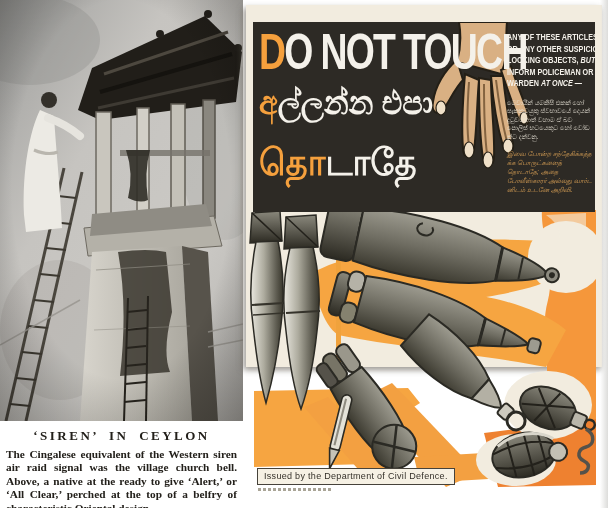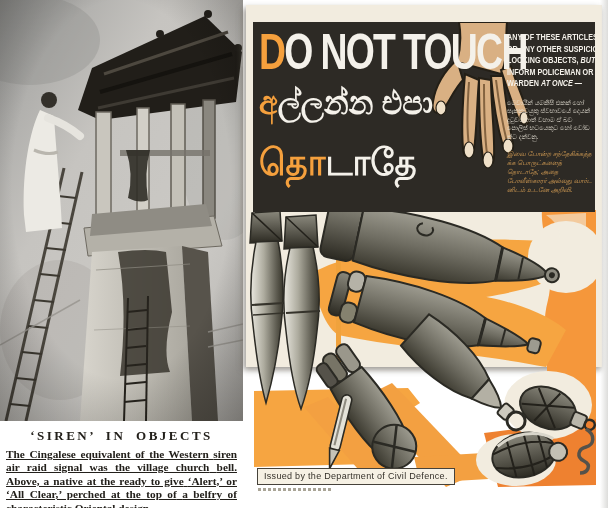--- a/index.html
+++ b/index.html
@@ -9,21 +9,21 @@
   }
   
   .photo-panel{position:absolute;left:0;top:0;width:243px;height:508px;background:#ffffff;}
   .photo-frame{position:absolute;left:0;top:0;width:243px;height:421px;overflow:hidden;}
   .caption{position:absolute;left:0;top:421px;width:243px;height:87px;background:#ffffff;
     color:#23201b;font-family:"Liberation Serif",serif;}
   .caption-title{margin-top:7px;text-align:center;font-weight:bold;font-size:13px;
     letter-spacing:2.5px;word-spacing:5px;white-space:nowrap;}
   .caption-body{width:231px;margin:4px auto 0 auto;font-size:11.3px;line-height:13.4px;
     font-weight:bold;text-align:justify;}
-  .caption-body .cap-line{display:inline;text-decoration:underline;}
+  .caption-body .cap-line{display:inline;}
   .caption-body .cap-line::after{content:" ";}
   
   .poster{position:absolute;left:246px;top:5px;width:356px;height:362px;background:#f2ecdf;
     box-shadow:-4px 3px 6px rgba(110,105,95,.45), 0 3px 5px rgba(110,105,95,.35);}
   .art{position:absolute;left:0;top:0;width:356px;height:489px;}
   .header-block{position:absolute;left:7px;top:17px;width:342px;height:190px;background:#2d2a25;overflow:hidden;}
   .hand-wrap{position:absolute;left:168px;top:0;width:120px;height:155px;z-index:1;}
   .hl{position:absolute;left:6px;z-index:2;color:#f4f1ea;font-weight:bold;white-space:nowrap;
       transform-origin:left top;line-height:1;}
   .hl .init{color:#f5a03d;}
@@ -137,21 +137,21 @@
 
       <g stroke="#97948e" stroke-width="1.5" opacity=".8">
         <line x1="208" y1="332" x2="243" y2="324"></line>
           <line x1="208" y1="347" x2="243" y2="340"></line>
         <line x1="0" y1="345" x2="80" y2="300"></line>
       </g>
       <rect width="243" height="421" fill="url(#vign)"></rect>
     </svg>
   </div>
   <div class="caption">
-    <div class="caption-title">‘SIREN’ IN OBJECTS</div>
+    <div class="caption-title">‘SIREN’ IN CEYLON</div>
     <div class="caption-body"><span class="cap-line">The Cingalese equivalent of the Western</span><span class="cap-line">siren air raid signal was the village church</span><span class="cap-line">bell.  Above, a native at the ready to give</span><span class="cap-line">‘Alert,’ or ‘All Clear,’ perched at the top of</span><span class="cap-line">a belfry of characteristic Oriental design,</span></div>
   </div>
 </div>
 
 <div class="poster">
 
   <svg class="art" viewBox="0 0 356 489">
     <defs>
       <linearGradient id="steel" x1="0" y1="-1" x2="0" y2="1" gradientUnits="objectBoundingBox">
         <stop offset="0" stop-color="#efede5"></stop>

